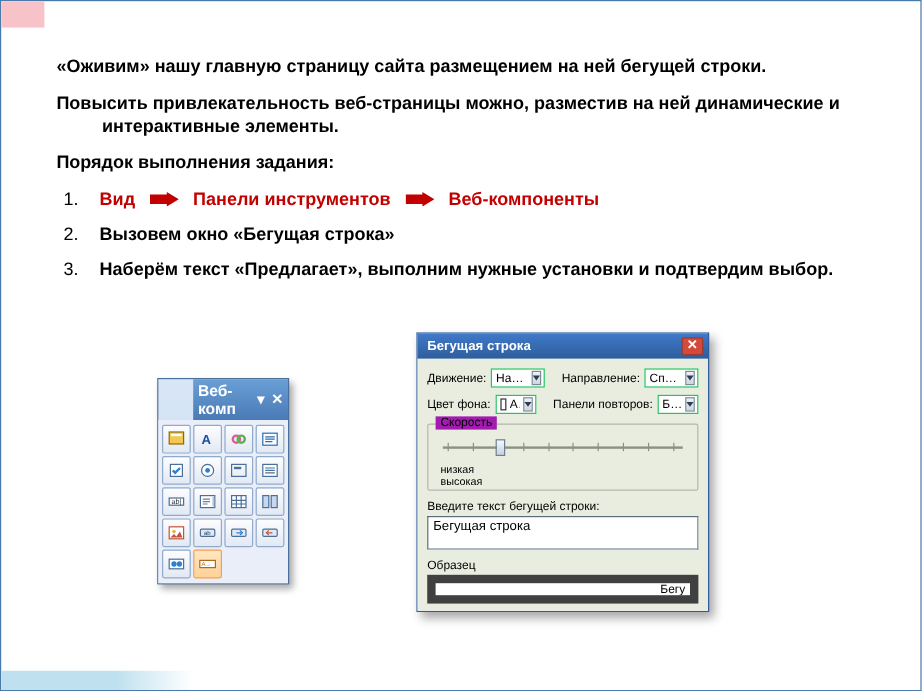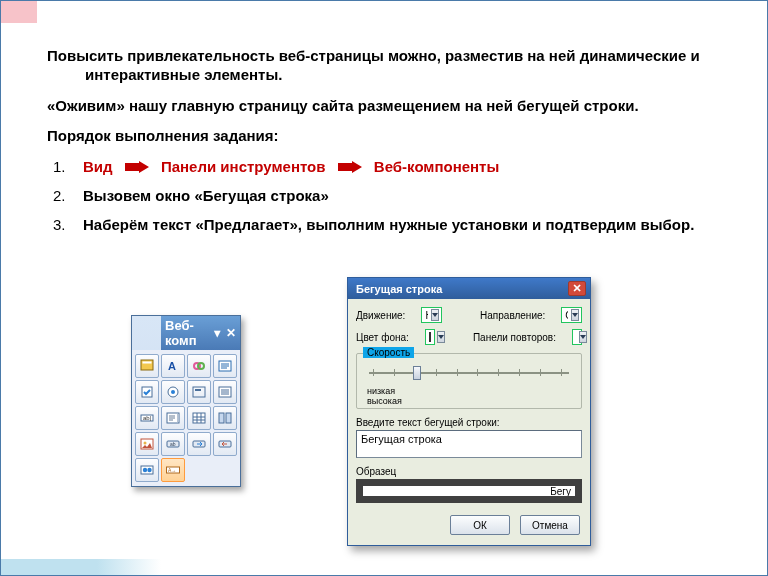--- a/index.html
+++ b/index.html
@@ -134,21 +134,21 @@
     border: 1px solid #9e3a2e;
     border-radius: 2px;
     display: flex; align-items: center; justify-content: center;
     color: #fff; font-size: 11px; line-height: 1;
     cursor: pointer;
   }
   .dlg-body {
     background: #e9ede0;
     padding: 8px 8px 6px 8px;
   }
-  .row { display: flex; align-items: center; margin-bottom: 6px; gap: 16px; }
+  .row { display: flex; align-items: center; margin-bottom: 6px; gap: 4px; }
   .lbl { white-space: nowrap; }
   .combo {
     flex: 1;
     height: 16px;
     background: #fff;
     border: 1px solid #22c55e;
     display: flex;
     align-items: center;
     padding: 0 2px 0 3px;
     gap: 3px;
@@ -179,21 +179,21 @@
   .group {
     border: 1px solid #b2b8ab;
     border-radius: 2px;
     padding: 10px 8px 2px 8px;
     position: relative;
     margin: 8px 0 6px 0;
   }
   .group-title {
     position: absolute;
     top: -7px; left: 6px;
-    background: #0ea5e9;
+    background: #a21caf;
     padding: 0 4px;
     font-size: 10px;
   }
   .slider-track {
     position: relative;
     height: 22px;
   }
   .slider-track .line {
     position: absolute;
     left: 4px; right: 4px; top: 8px;
@@ -255,22 +255,22 @@
     align-items: center;
     justify-content: center;
   }
 </style>
 </head>
 <body>
 
 <div class="slide">
 
   <div class="textblock">
+    <p class="p-strong">«Оживим» нашу главную страницу сайта размещением на ней бегущей строки.</p>
     <p class="p-strong">Повысить привлекательность веб-страницы можно, разместив на ней динамические и интерактивные элементы.</p>
-    <p class="p-strong">«Оживим» нашу главную страницу сайта размещением на ней бегущей строки.</p>
     <p class="p-strong">Порядок выполнения задания:</p>
     <ol class="ol">
       <li>
         <span class="red">Вид</span>
         <span class="step-arrow">
           <svg viewBox="0 0 24 12">
               <polygon points="0,2 14,2 14,0 24,6 14,12 14,10 0,10" fill="#c30000"></polygon>
             </svg>
         </span>
         <span class="red">Панели инструментов</span>
@@ -474,19 +474,15 @@
       <div class="field-label">Введите текст бегущей строки:</div>
       <div class="textinput">
         <span>Бегущая строка</span>
       </div>
 
       <div class="field-label">Образец</div>
       <div class="sample">
         <span>Бегу</span>
       </div>
     </div>
-    <div class="dlg-buttons">
-      <div class="btn">ОК</div>
-      <div class="btn">Отмена</div>
-    </div>
   </div>
 
 </div>
 
 </body></html>

